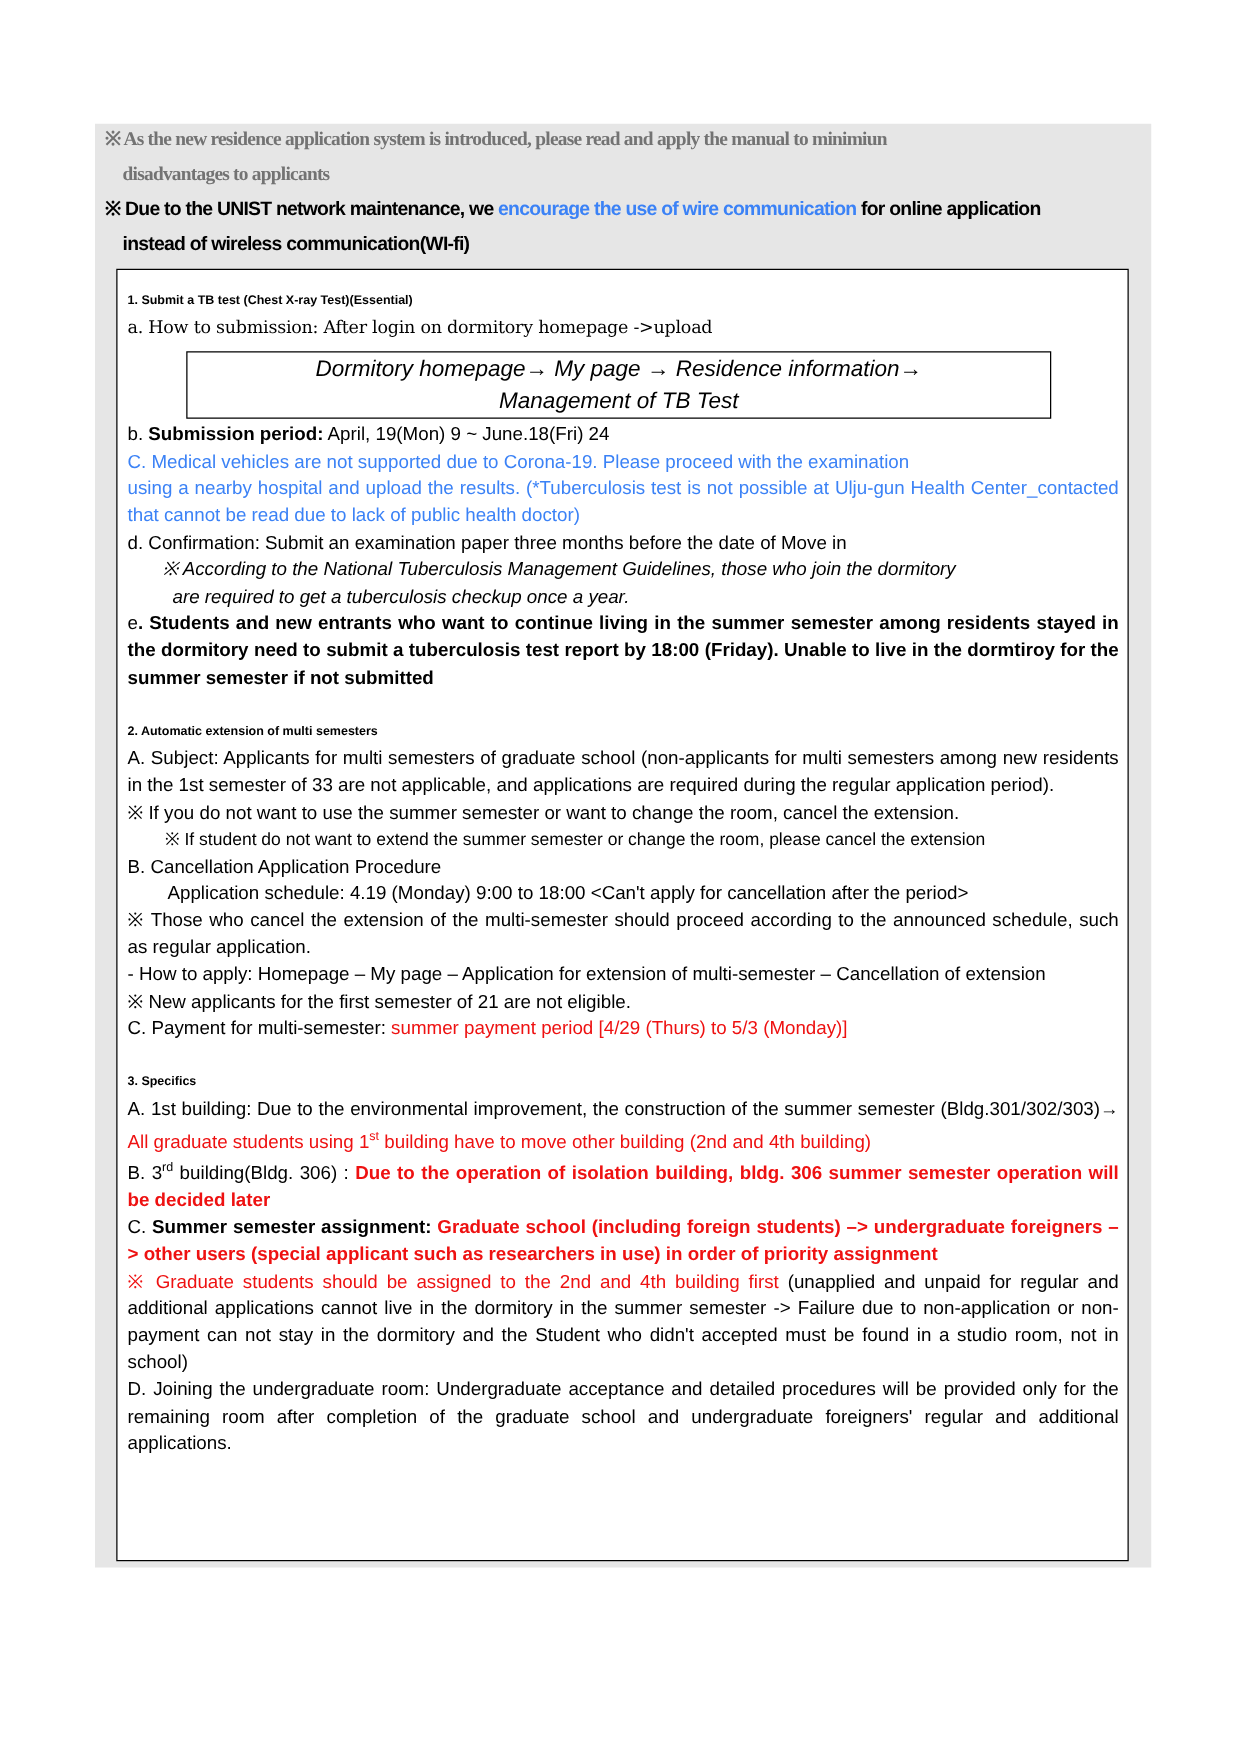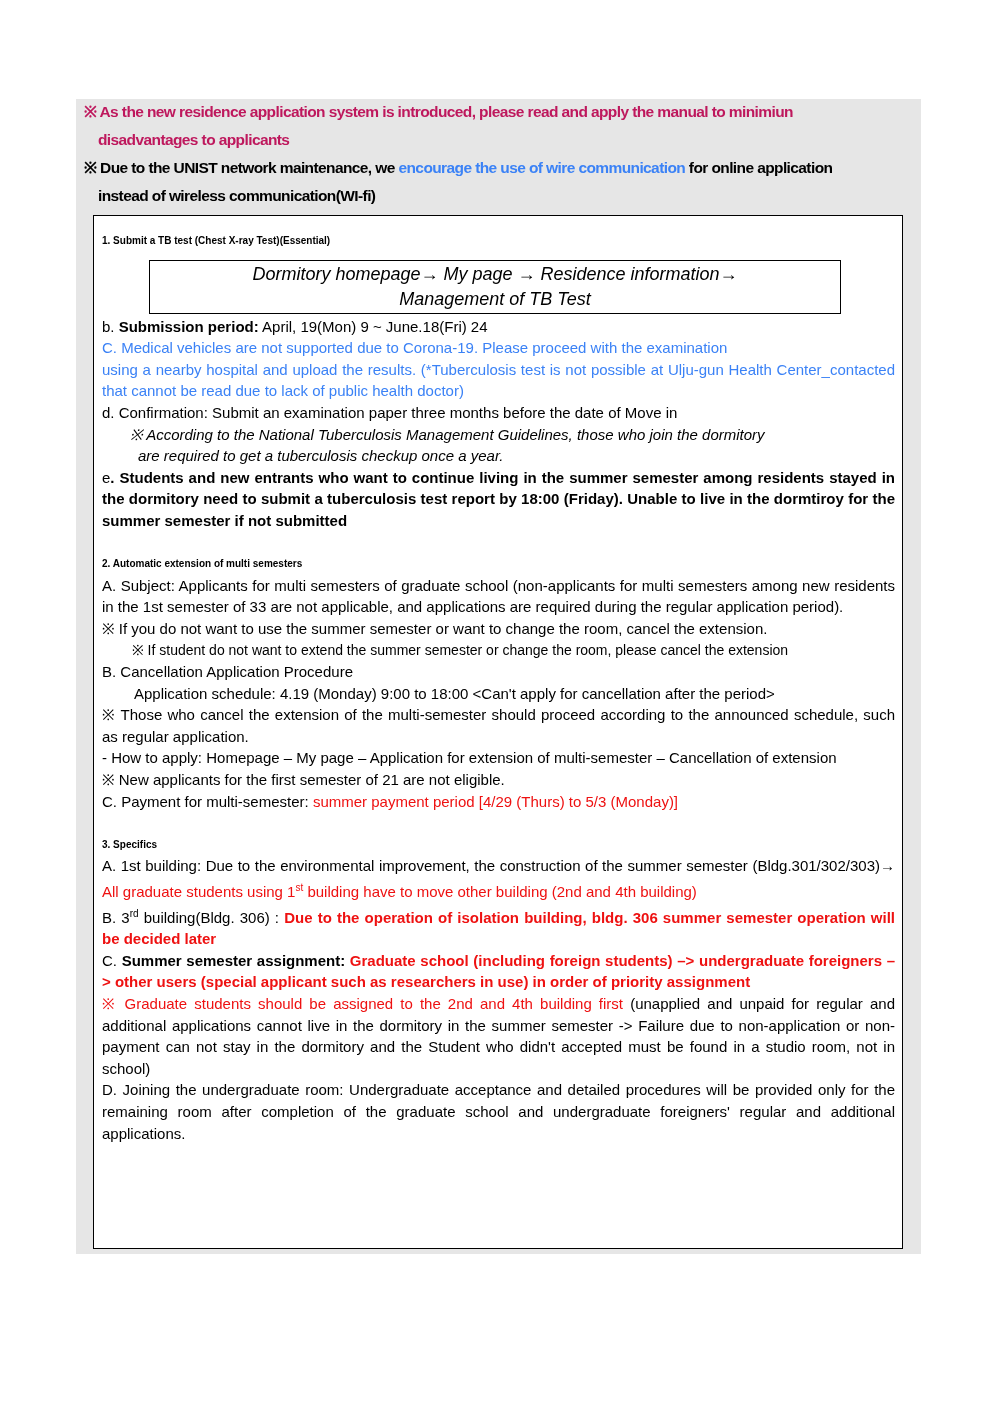--- a/index.html
+++ b/index.html
@@ -1,19 +1,19 @@
 <!DOCTYPE html>
 <html><head>
 <meta charset="utf-8">
 <style>
   html, body { margin: 0; padding: 0; background: #ffffff; }
   body { width: 992px; height: 1403px; position: relative; font-family: "Liberation Sans", sans-serif; color: #000; }
   .notice-panel { position: absolute; left: 76px; top: 99px; width: 845px; height: 1155px; background: #e6e6e6; }
   .notice { position: absolute; left: 84px; font-size: 15.5px; font-weight: bold; letter-spacing: -0.6px; line-height: 28px; }
-  .notice.n1 { top: 98px; color: #be185d; width: 800px; }
+  .notice.n1 { top: 98px; color: #737373; width: 800px; font-family: Liberation Serif, serif; }
   .notice.n2 { top: 154px; color: #000; width: 820px; }
   .indent { padding-left: 14px; }
   .blue { color: #3b82f6; }
   .red { color: #ee1111; }
   .content-box { position: absolute; left: 93px; top: 215px; width: 810px; height: 1034px; background: #fff; border: 1px solid #000; box-sizing: border-box; }
   .doc { position: absolute; left: 102px; top: 230px; width: 793px; font-size: 15px; line-height: 21.6px; }
   .doc p { margin: 0; text-align: justify; }
   .h { font-weight: bold; font-size: 10px; }
   .serif { font-family: "DejaVu Serif", serif; font-size: 14px; letter-spacing: -0.2px; }
   .pathbox { margin: 8px 0 2px 47px; width: 690px; border: 1.5px solid #000; text-align: center !important; font-size: 18px; line-height: 25px; padding: 1px 0; font-style: italic; }
@@ -34,20 +34,21 @@
 <div class="notice n2">
   <div><span>※</span><span> Due to the UNIST network maintenance, we </span><span class="blue">encourage the use of wire communication</span><span> for online application</span></div>
   <div class="indent">instead of wireless communication(WI-fi)</div>
 </div>
 
 <div class="content-box"></div>
 
 <div class="doc">
 
   <p class="h">1. Submit a TB test (Chest X-ray Test)(Essential)</p>
+  <p class="serif"> a. How to submission: After login on dormitory homepage -&gt;upload</p>
   <div class="pathbox">
     <div>Dormitory homepage→ My page → Residence information→</div>
     <div>Management of TB Test</div>
   </div>
   <p><span> b. </span><b>Submission period:</b><span> April, 19(Mon) 9 ~ June.18(Fri) 24</span></p>
   <p class="blue"><span> C. Medical vehicles are not supported due to Corona-19. Please proceed with the examination</span><br><span>   using a nearby hospital and upload the results. (*Tuberculosis test is not possible at Ulju-gun Health Center_contacted that cannot be read due to lack of public health doctor)</span></p>
   <p> d. Confirmation: Submit an examination paper three months before the date of Move in</p>
   <p class="ital" style="padding-left:28px"><span>※ According to the National Tuberculosis Management Guidelines, those who join the dormitory</span><br><span style="padding-left:8px">are required to get a tuberculosis checkup once a year.</span></p>
   <p class="h" style="font-size:15px"><span style="font-weight:normal"> e</span><span>. Students and new entrants who want to continue living in the summer semester among residents stayed in the dormitory need to submit a tuberculosis test report by 18:00 (Friday). Unable to live in the dormtiroy for the summer semester if not submitted</span></p>
   <div class="gap"></div>

